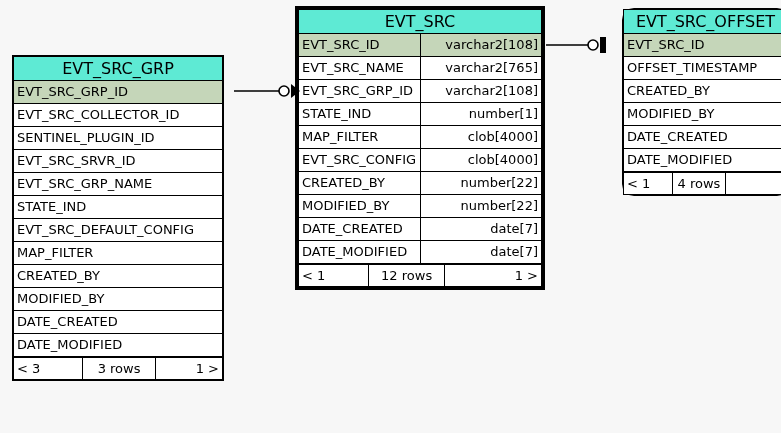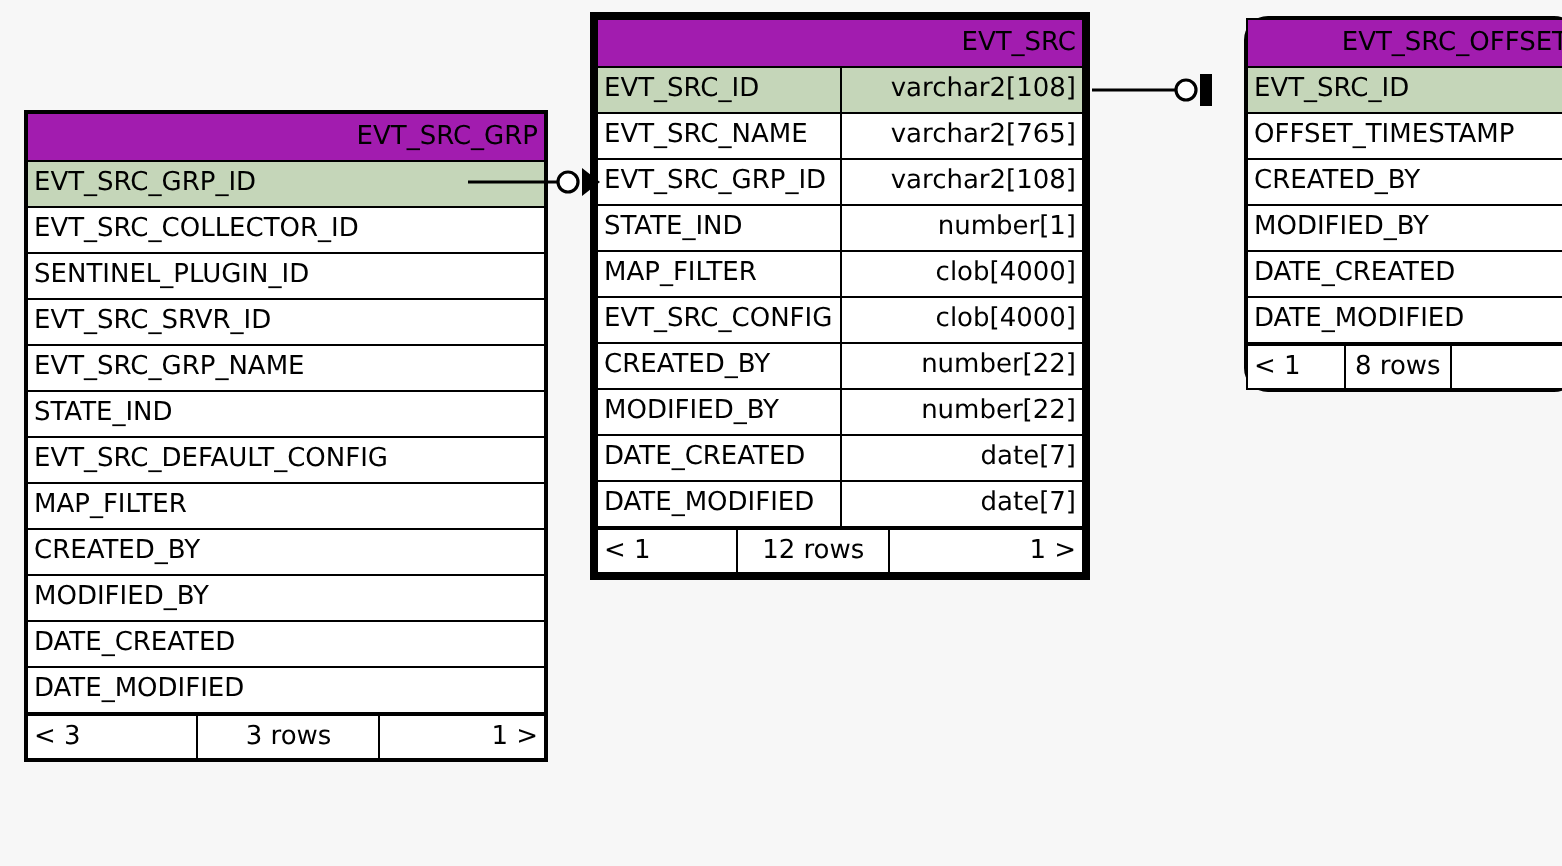--- a/index.html
+++ b/index.html
@@ -49,25 +49,25 @@
     padding: 0 3px;
     height: 22px;
     line-height: 22px;
     white-space: nowrap;
     overflow: hidden;
     box-sizing: border-box;
     background: #ffffff;
   }
 
   .hdr td {
-    background: #a21caf;
-    text-align: right;
+    background: #5eead4;
+    text-align: center;
     height: 23px;
     line-height: 23px;
-    font-size: 13px;
+    font-size: 16px;
   }
 
   .pk td {
     background: #c5d6b9;
     margin-top: 28px;
   }
 
   .ftr td {
     height: 21px;
     line-height: 21px;
@@ -77,21 +77,21 @@
   .ftr .f-left   { text-align: left; }
   .ftr .f-mid    { text-align: center; }
   .ftr .f-right  { text-align: right; }
 
   .type-cell { border-left: 1px solid #000000; text-align: right; }
 
   
   #tbl-evt-src-grp {
     left: 12px;
     top: 55px;
-    width: 262px;
+    width: 212px;
   }
   #tbl-evt-src {
     left: 295px;
     top: 6px;
     width: 250px;
   }
   #tbl-evt-src-offset {
     left: 622px;
     top: 8px;
     width: 167px;
@@ -260,21 +260,21 @@
       </tr>
       <tr>
         <td>DATE_MODIFIED</td>
       </tr>
     </tbody>
       </table>
     <table>
       <tbody>
           <tr class="ftr">
         <td class="f-left" style="width:30%">&lt; 1</td>
-        <td class="f-mid" style="width:32%">8 rows</td>
+        <td class="f-mid" style="width:32%">4 rows</td>
         <td class="f-right" style="width:38%"></td>
       </tr>
     </tbody>
       </table>
   </div>
 
   <svg class="links" width="781" height="433">
 
     <g>
       <line x1="234" y1="91" x2="279" y2="91" stroke="#000000" stroke-width="1.6"></line>

